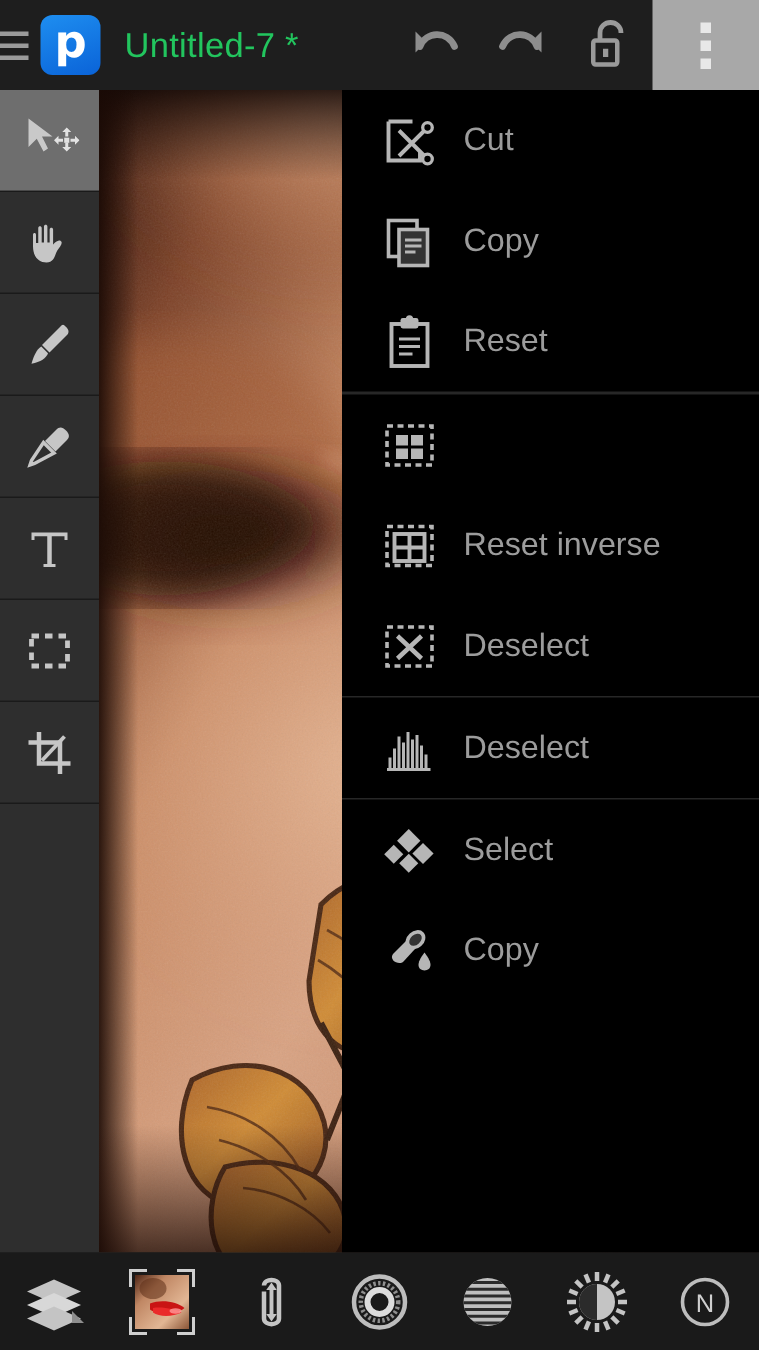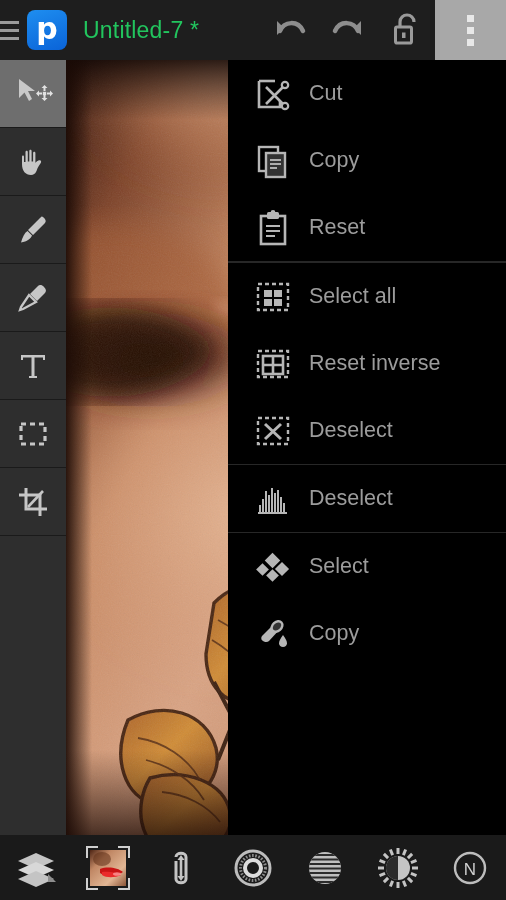--- a/index.html
+++ b/index.html
@@ -351,21 +351,20 @@
     <div class="mi">
       <span class="micon">
         <svg width="40" height="40" viewBox="0 0 40 40">
           <rect x="5" y="7" width="30" height="26" fill="none" stroke="#b6b6b6" stroke-width="2.4" stroke-dasharray="4,3"></rect>
           <rect x="11" y="13" width="8" height="7" fill="#b6b6b6"></rect>
           <rect x="21" y="13" width="8" height="7" fill="#b6b6b6"></rect>
           <rect x="11" y="22" width="8" height="7" fill="#b6b6b6"></rect>
           <rect x="21" y="22" width="8" height="7" fill="#b6b6b6"></rect>
         </svg>
       </span>
-      <span class="mlabel">Select all</span>
     </div>
 
     <div class="mi">
       <span class="micon">
         <svg width="40" height="40" viewBox="0 0 40 40">
           <rect x="5" y="7" width="30" height="26" fill="none" stroke="#b6b6b6" stroke-width="2.4" stroke-dasharray="4,3"></rect>
           <rect x="10" y="12" width="20" height="18" fill="none" stroke="#b6b6b6" stroke-width="2.6"></rect>
           <path d="M20,12 L20,30 M10,21 L30,21" stroke="#b6b6b6" stroke-width="2.6"></path>
         </svg>
       </span>

